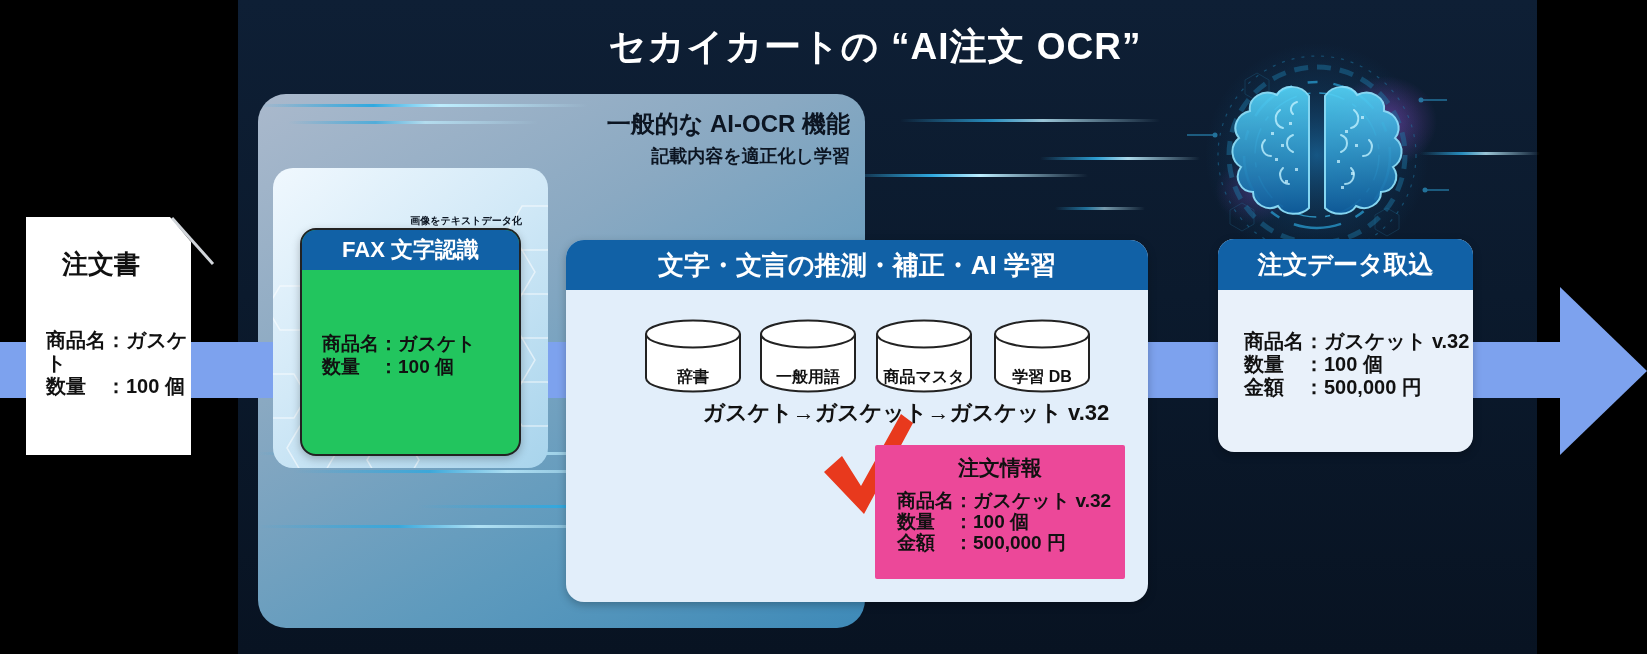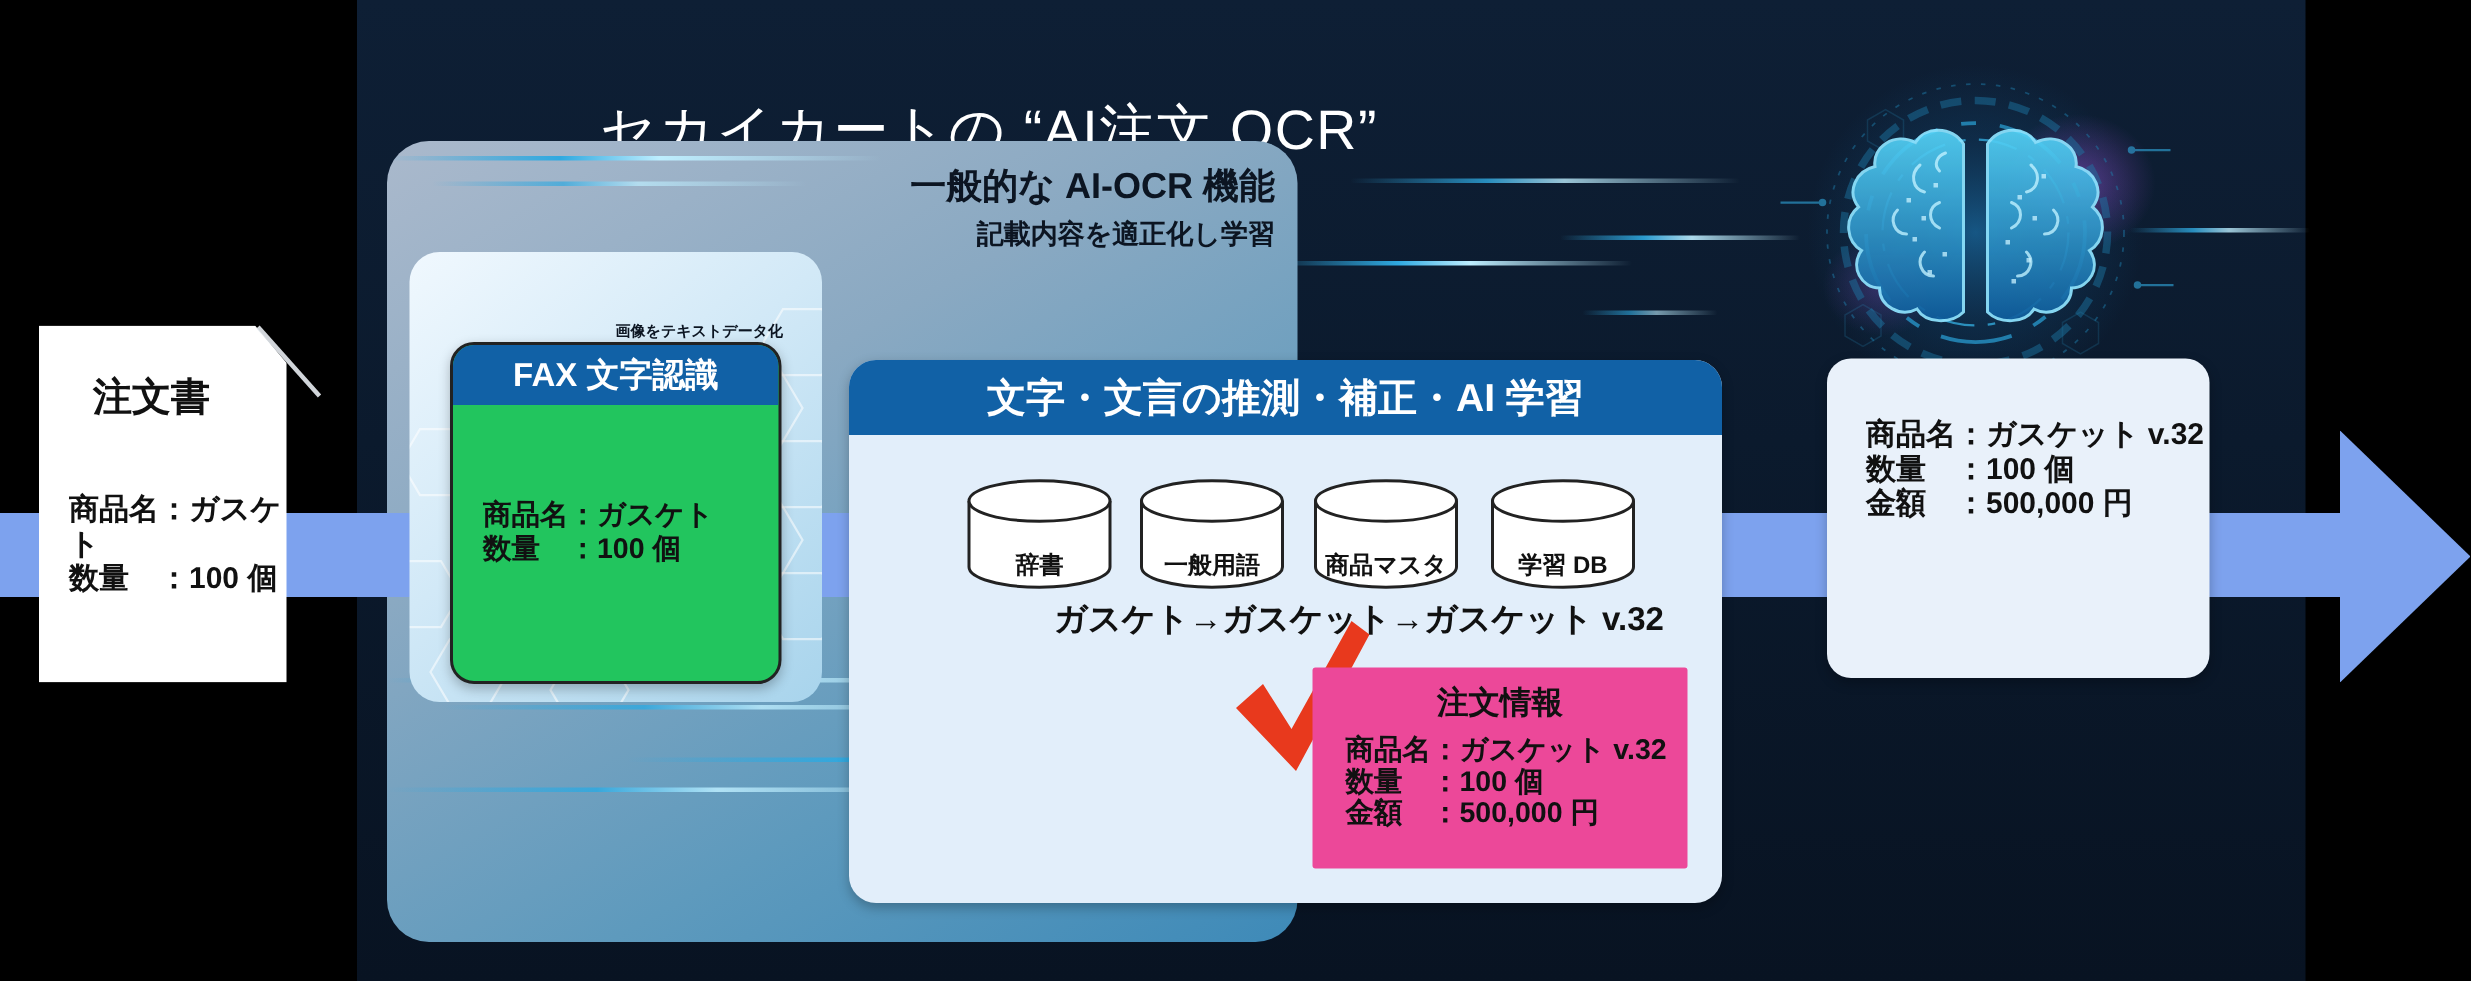--- a/index.html
+++ b/index.html
@@ -3,22 +3,22 @@
 <meta charset="utf-8">
 <style>
   html,body{margin:0;padding:0;background:#000;}
   body{font-family:"Liberation Sans","DejaVu Sans",sans-serif;-webkit-font-smoothing:antialiased;}
   #stage{position:relative;width:1647px;height:654px;background:#000;overflow:hidden;}
 
   
   .navy{position:absolute;left:238px;top:0;width:1299px;height:654px;
         background:linear-gradient(180deg,#0e1f35 0%,#0b1a2d 45%,#081322 100%);z-index:0;}
 
-  .main-title{position:absolute;left:400px;top:22px;width:950px;
-        color:#fff;font-size:37px;font-weight:normal;letter-spacing:1px;z-index:2;margin-top:40px;}
+  .main-title{position:absolute;left:400px;top:22px;width:950px;text-align:center;
+        color:#fff;font-size:37px;font-weight:bold;letter-spacing:1px;z-index:2;}
 
   
   .ai-panel{position:absolute;left:258px;top:94px;width:607px;height:534px;border-radius:28px;
         background:linear-gradient(150deg,#aab9cc 0%,#8aa9c2 35%,#5e9abd 70%,#3e8ab8 100%);
         overflow:hidden;z-index:2;}
   .ai-label{position:absolute;left:520px;top:108px;width:330px;text-align:right;z-index:3;color:#0c1522;}
   .ai-label .t1{font-size:24px;font-weight:bold;}
   .ai-label .t2{font-size:18px;font-weight:bold;margin-top:4px;}
 
   
@@ -250,20 +250,21 @@
       <div class="oi-title">注文情報</div>
       <div class="oi-body">
         <div>商品名：ガスケット v.32</div>
         <div>数量　：100 個</div>
         <div>金額　：500,000 円</div>
       </div>
     </div>
   </div>
 
   <div class="hcard import-card">
+    <div class="hd">注文データ取込</div>
     <div class="bd">
       <div>商品名：ガスケット v.32</div>
       <div>数量　：100 個</div>
       <div>金額　：500,000 円</div>
     </div>
   </div>
 
   <div class="flow-head"></div>
 
 </div>

